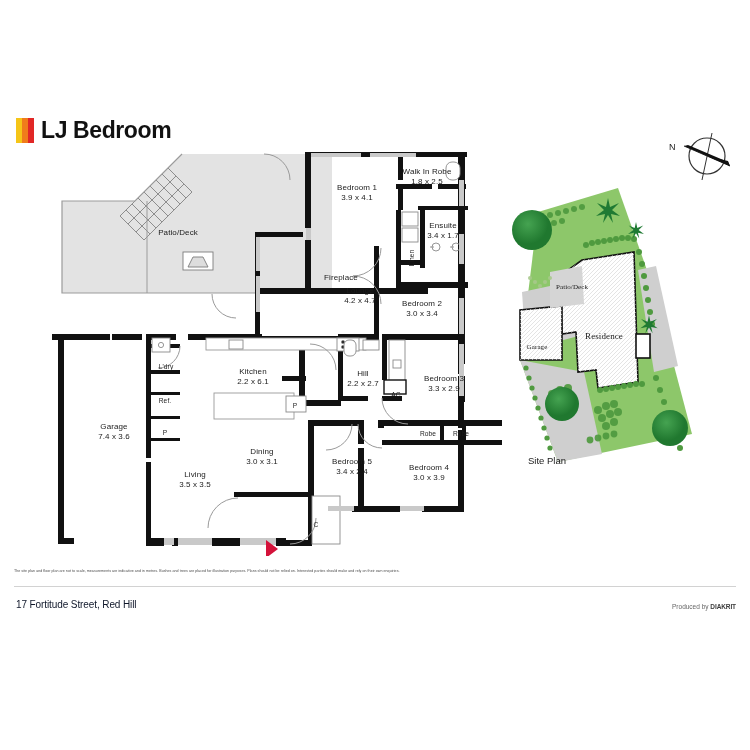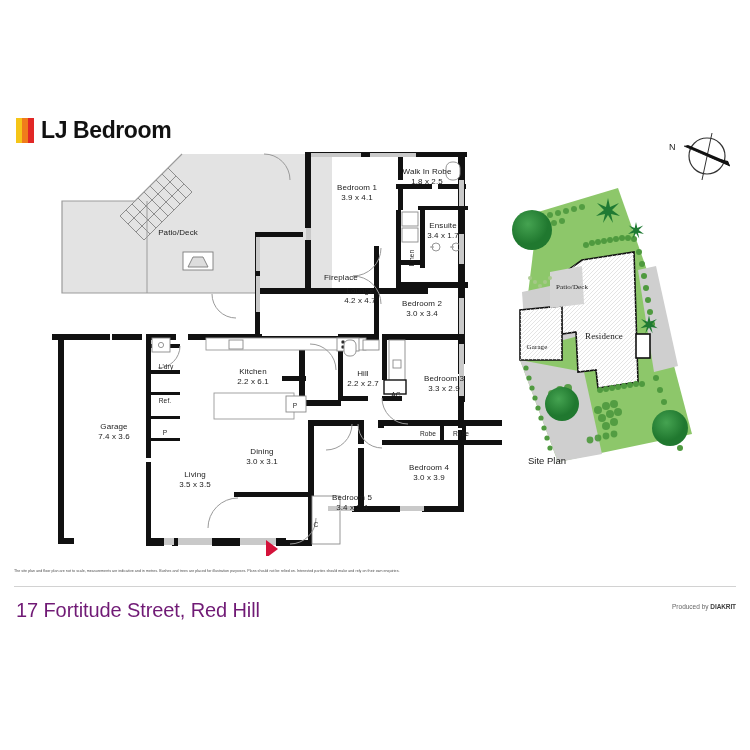--- a/index.html
+++ b/index.html
@@ -34,21 +34,21 @@
           white-space:nowrap;transform:translateX(-50%);letter-spacing:0.1px;}
   .rlabel .nm{display:block;}
   .rlabel .dm{display:block;}
   .rlabel.tiny{font-size:6.6px;line-height:8px;}
   .rlabel.vert{transform:translateX(-50%) rotate(-90deg);transform-origin:center;}
 
   
   .divider{position:absolute;left:14px;top:586px;width:722px;height:1px;background:#d2d2d2;}
   .disclaimer{position:absolute;left:14px;top:569px;width:722px;font-size:3.6px;color:#4a4a4a;
               letter-spacing:0.04px;line-height:5px;}
-  .addr{position:absolute;left:16px;top:599px;font-size:20px;color:#701a75;letter-spacing:-0.1px;}
+  .addr{position:absolute;left:16px;top:599px;font-size:10px;color:#0f172a;letter-spacing:-0.1px;}
   .produced{position:absolute;right:14px;top:603px;font-size:6.5px;color:#666;}
   .produced b{color:#3c3c3c;font-weight:700;letter-spacing:-0.1px;}
 </style>
 </head>
 <body>
 
 <div id="page">
 
   <div class="brand">
     <span class="brand-bars">
@@ -335,21 +335,21 @@
           <span class="dm">7.4 x 3.6</span>
         </div>
         <div class="rlabel" style="left: 143px; top: 322px;">
           <span class="nm">Living</span>
           <span class="dm">3.5 x 3.5</span>
         </div>
         <div class="rlabel" style="left: 210px; top: 299px;">
           <span class="nm">Dining</span>
           <span class="dm">3.0 x 3.1</span>
         </div>
-        <div class="rlabel" style="left: 300px; top: 309px; margin-top: 36px;">
+        <div class="rlabel" style="left: 300px; top: 309px;">
           <span class="nm">Bedroom 5</span>
           <span class="dm">3.4 x 2.4</span>
         </div>
         <div class="rlabel" style="left: 377px; top: 315px;">
           <span class="nm">Bedroom 4</span>
           <span class="dm">3.0 x 3.9</span>
         </div>
         <div class="rlabel tiny" style="left: 264px; top: 373px;">
           <span class="nm">C</span>
         </div>

